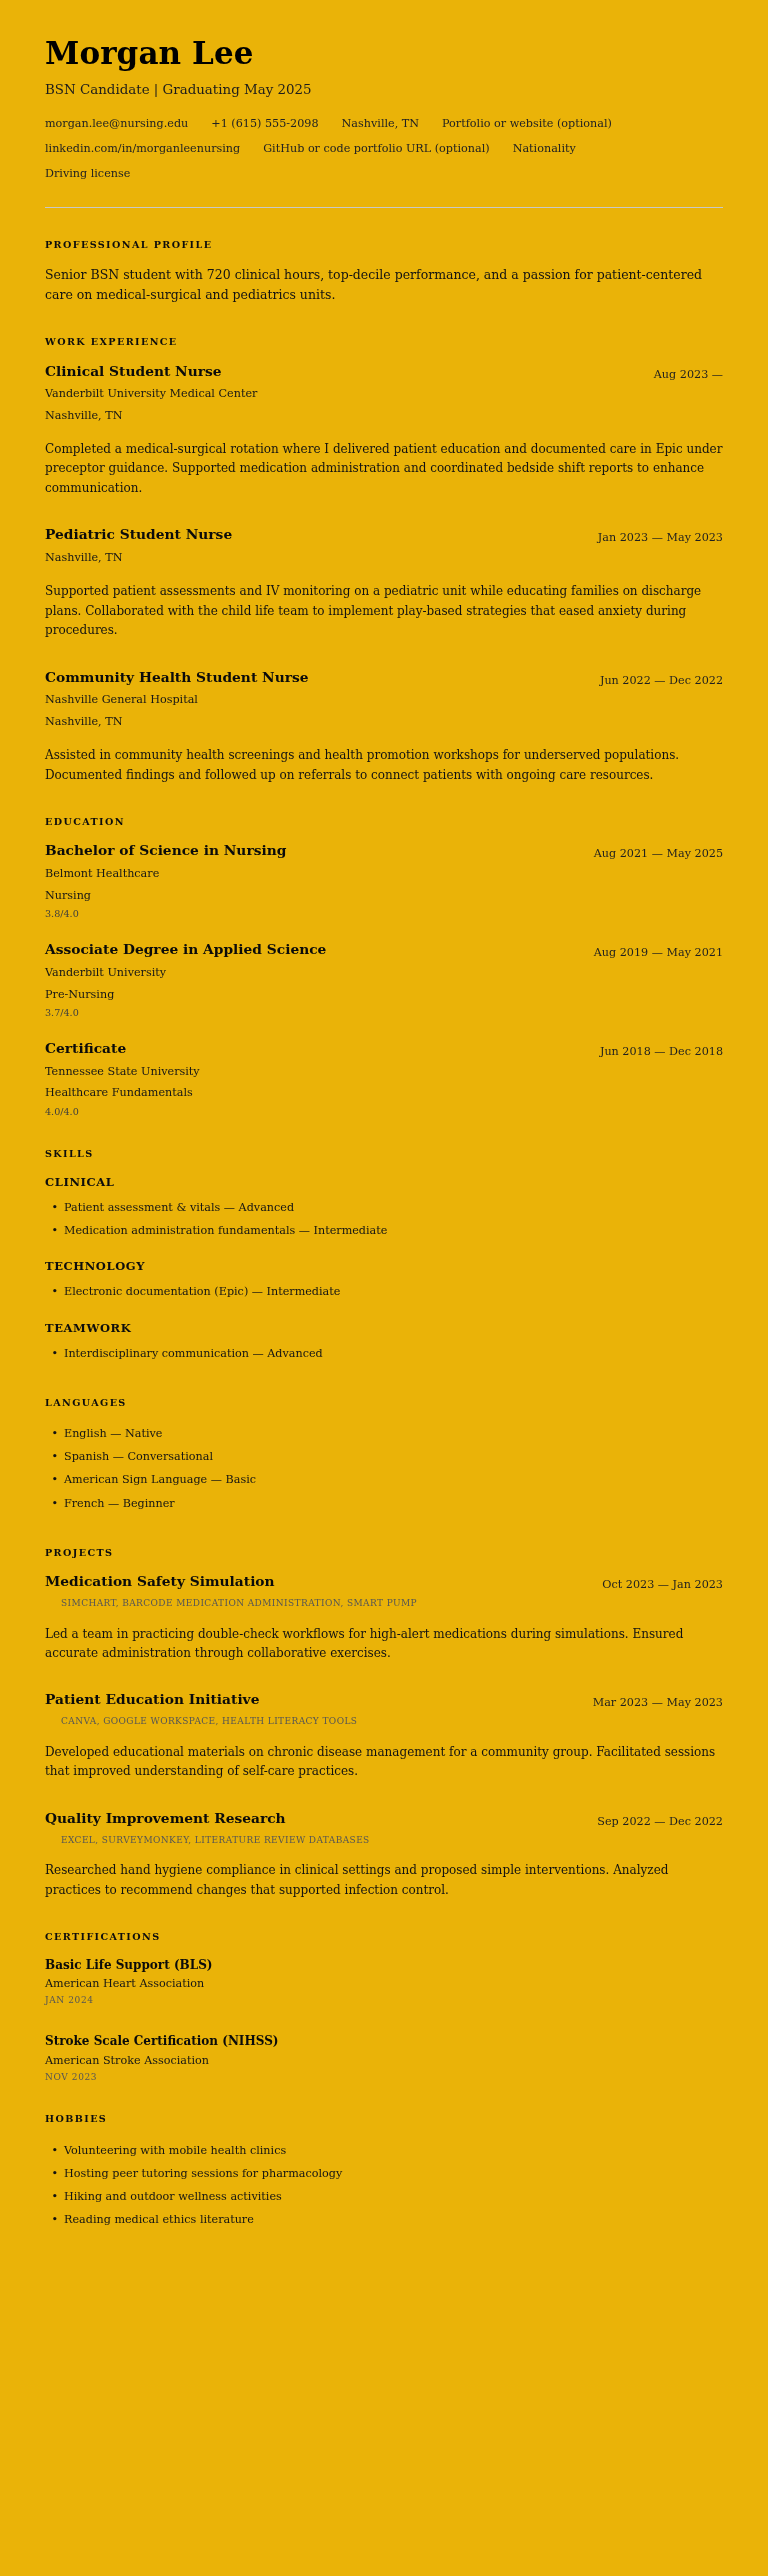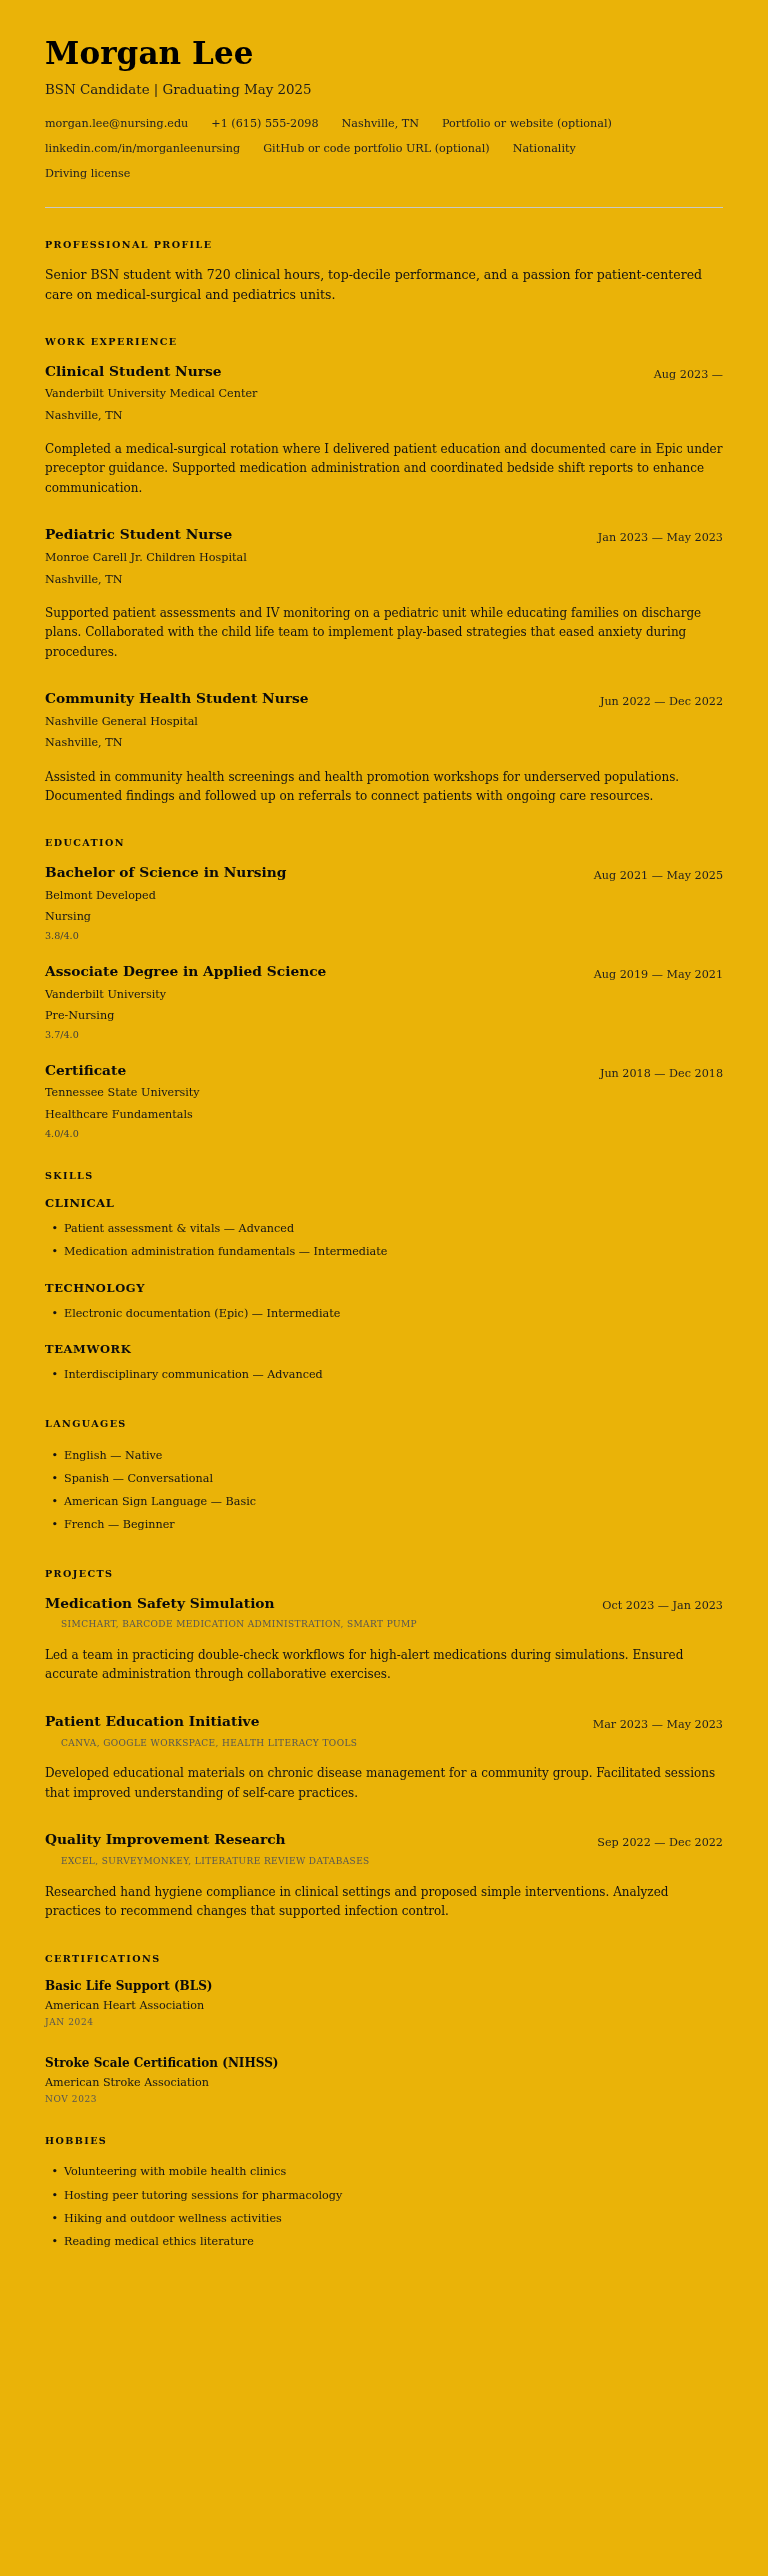--- a/index.html
+++ b/index.html
@@ -200,21 +200,20 @@
     <p class="entry-line">Vanderbilt University Medical Center</p>
     <p class="entry-line">Nashville, TN</p>
     <p class="entry-desc">Completed a medical-surgical rotation where I delivered patient education and documented care in Epic under preceptor guidance. Supported medication administration and coordinated bedside shift reports to enhance communication.</p>
   </article>
 
   <article class="entry">
     <div class="entry-head">
       <h3 class="entry-title">Pediatric Student Nurse</h3>
       <span class="entry-dates">Jan 2023 — May 2023</span>
     </div>
-    <p class="entry-line">Monroe Carell Jr. Children Hospital</p>
     <p class="entry-line">Nashville, TN</p>
     <p class="entry-desc">Supported patient assessments and IV monitoring on a pediatric unit while educating families on discharge plans. Collaborated with the child life team to implement play-based strategies that eased anxiety during procedures.</p>
   </article>
 
   <article class="entry">
     <div class="entry-head">
       <h3 class="entry-title">Community Health Student Nurse</h3>
       <span class="entry-dates">Jun 2022 — Dec 2022</span>
     </div>
     <p class="entry-line">Nashville General Hospital</p>
@@ -225,21 +224,21 @@
   </section>
 
   <section>
     <h2 class="section-heading">EDUCATION</h2>
     <div>
   <article class="entry edu-entry">
     <div class="entry-head">
       <h3 class="entry-title">Bachelor of Science in Nursing</h3>
       <span class="entry-dates">Aug 2021 — May 2025</span>
     </div>
-    <p class="entry-line">Belmont Developed</p>
+    <p class="entry-line">Belmont Healthcare</p>
     <p class="entry-line">Nursing</p>
     <p class="entry-gpa">3.8/4.0</p>
   </article>
 
   <article class="entry edu-entry">
     <div class="entry-head">
       <h3 class="entry-title">Associate Degree in Applied Science</h3>
       <span class="entry-dates">Aug 2019 — May 2021</span>
     </div>
     <p class="entry-line">Vanderbilt University</p>

